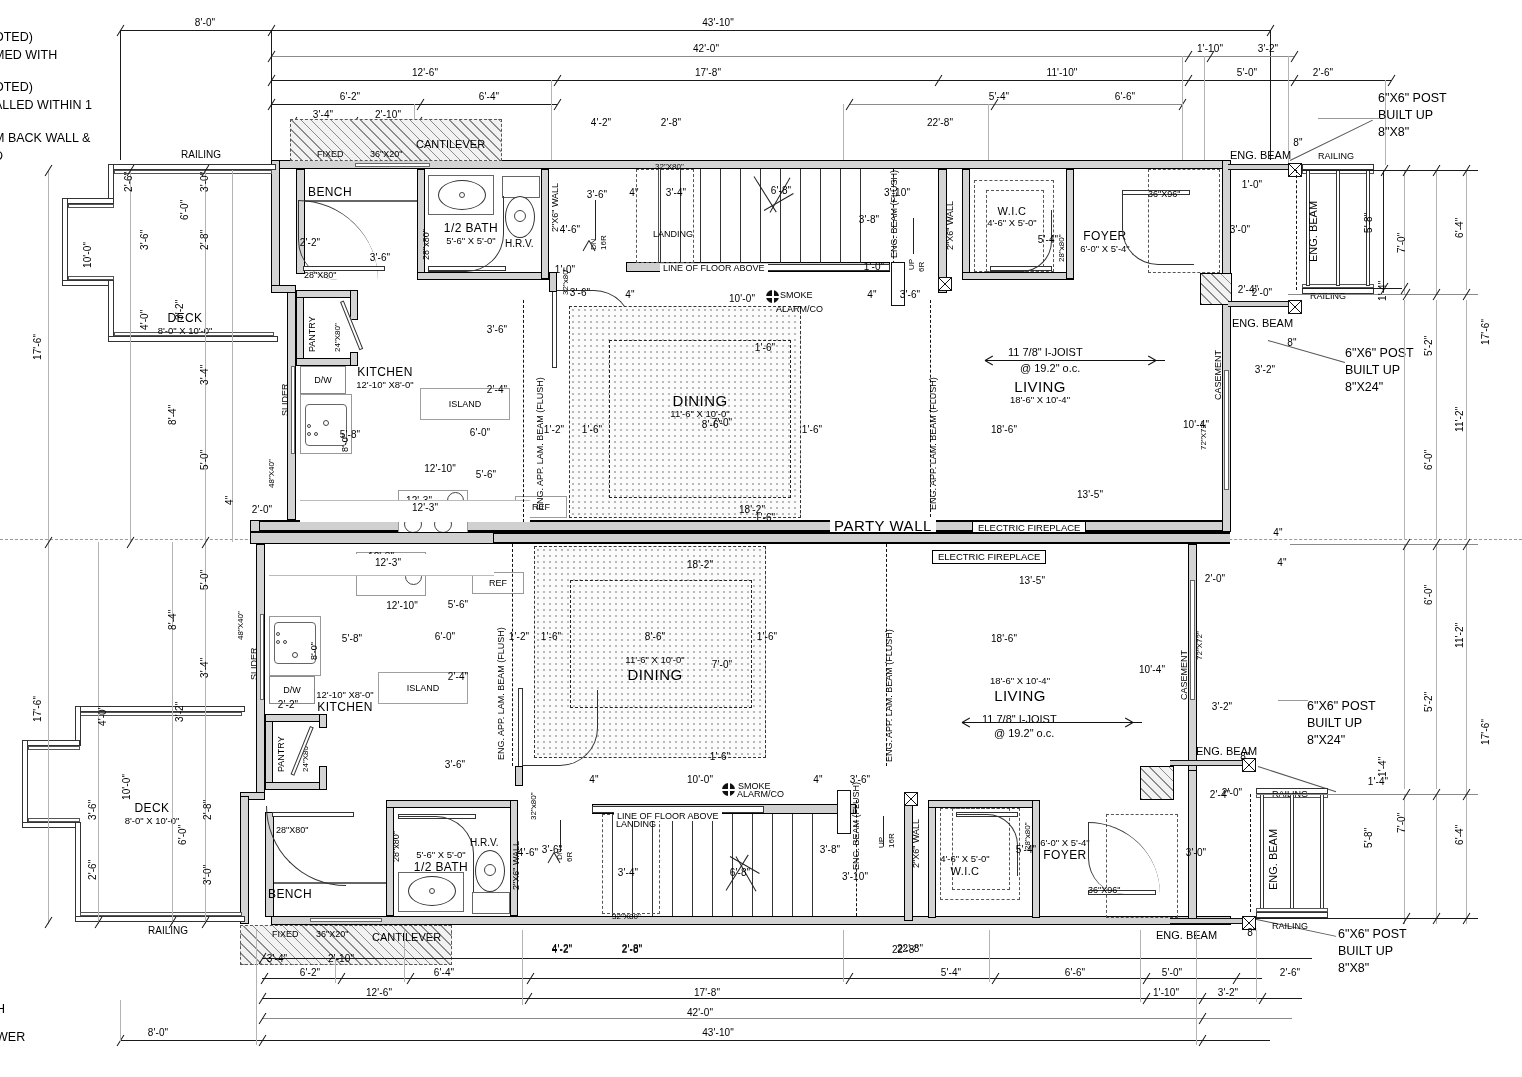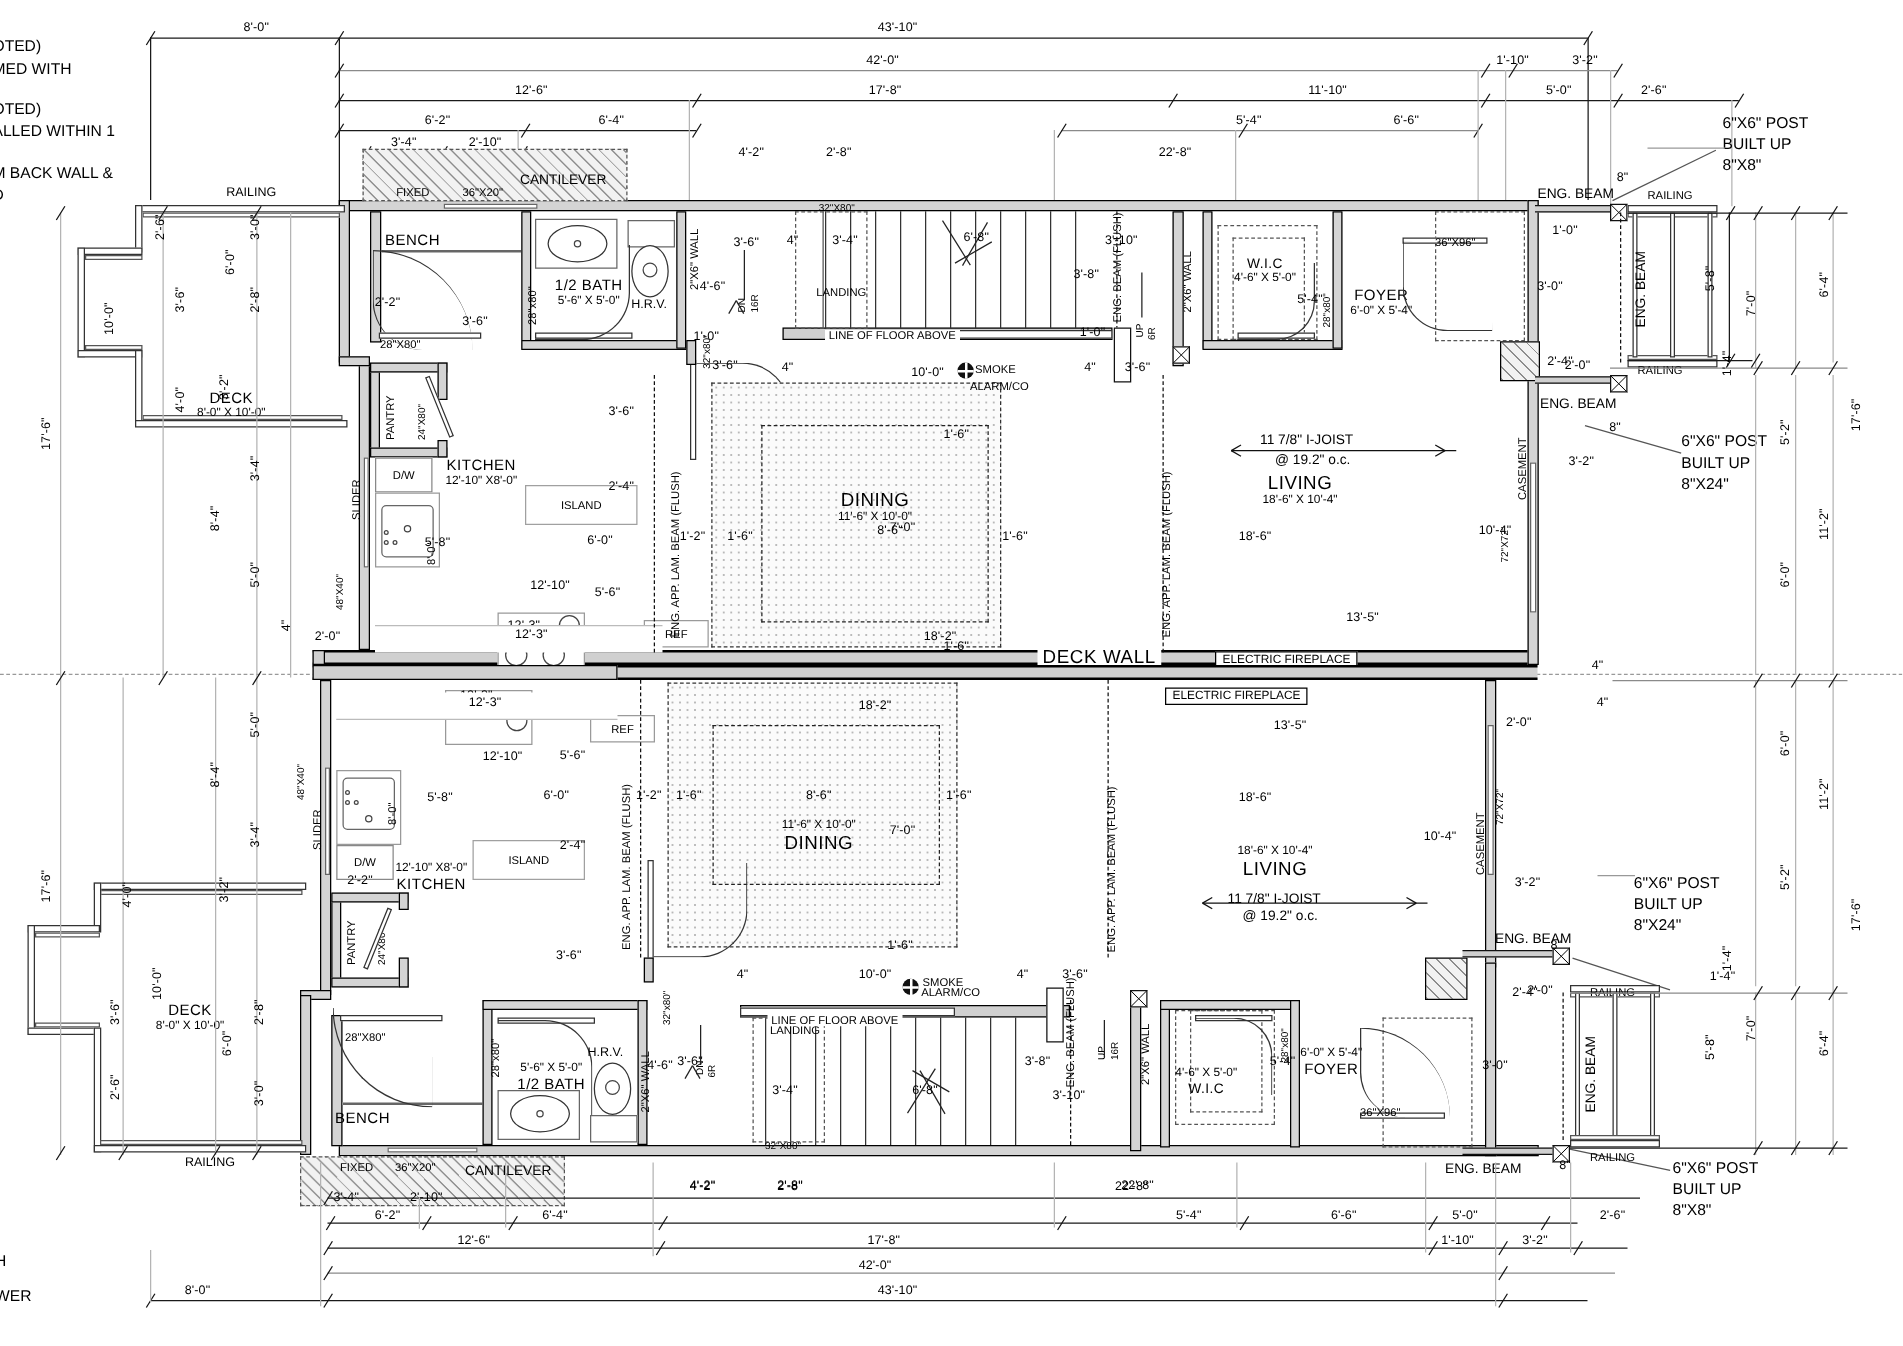--- a/index.html
+++ b/index.html
@@ -465,21 +465,21 @@
     <div class="lbl b" style="left:1020px;top:363px;">@ 19.2" o.c.</div>
     <div class="arrowline" style="left:985px;top:360px;width:180px;"></div>
     <div class="leader" style="left:985px;top:360px;width:9px;transform:rotate(30deg);background:#111;"></div>
     <div class="leader" style="left:985px;top:360px;width:9px;transform:rotate(-30deg);background:#111;"></div>
     <div class="leader" style="left:1156px;top:360px;width:9px;transform:rotate(150deg);background:#111;"></div>
     <div class="leader" style="left:1156px;top:360px;width:9px;transform:rotate(210deg);background:#111;"></div>
     <div class="lbl t9 vert" style="left:1214px;top:400px;">CASEMENT</div>
     <div class="lbl t8 vert" style="left:1200px;top:450px;">72"X72"</div>
     <div class="fixline" style="left:1224px;top:370px;width:5px;height:120px;"></div>
     <div class="lbl box" style="left:972px;top:521px;">ELECTRIC FIREPLACE</div>
-    <div class="lbl partywall" style="left:830px;top:518px;">DECK WALL</div>
+    <div class="lbl partywall" style="left:830px;top:518px;">PARTY WALL</div>
 
     <div class="beamstrip" style="left:1228px;top:164px;width:66px;height:6px;"></div>
     <div class="lbl b" style="left:1230px;top:150px;">ENG. BEAM</div>
     <div class="post" style="left:1288px;top:163px;width:14px;height:14px;"></div>
     <div class="railing" style="left:1302px;top:164px;width:72px;height:6px;"></div>
     <div class="railing-inner" style="left:1302px;top:170px;width:72px;height:4px;"></div>
     <div class="lbl t9" style="left:1318px;top:152px;">RAILING</div>
     <div class="railing" style="left:1302px;top:288px;width:72px;height:6px;"></div>
     <div class="railing-inner" style="left:1302px;top:284px;width:72px;height:4px;"></div>
     <div class="lbl t9" style="left:1310px;top:292px;">RAILING</div>

